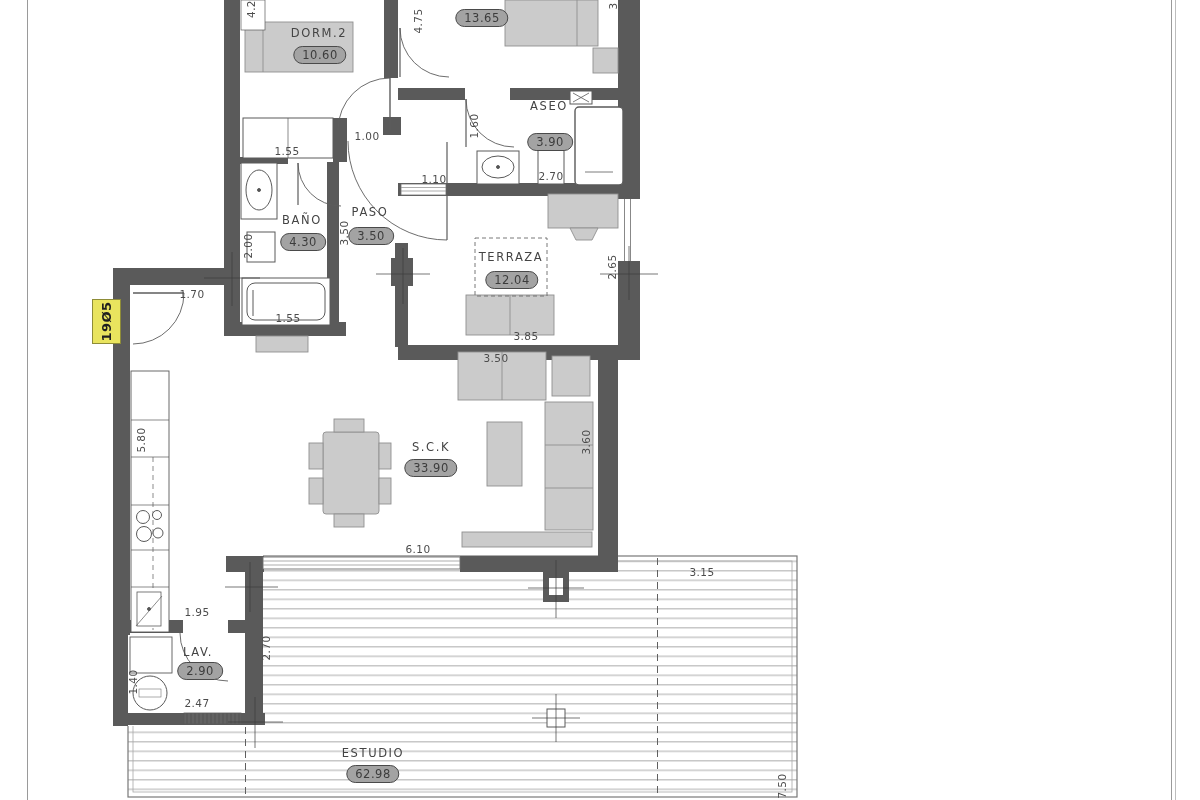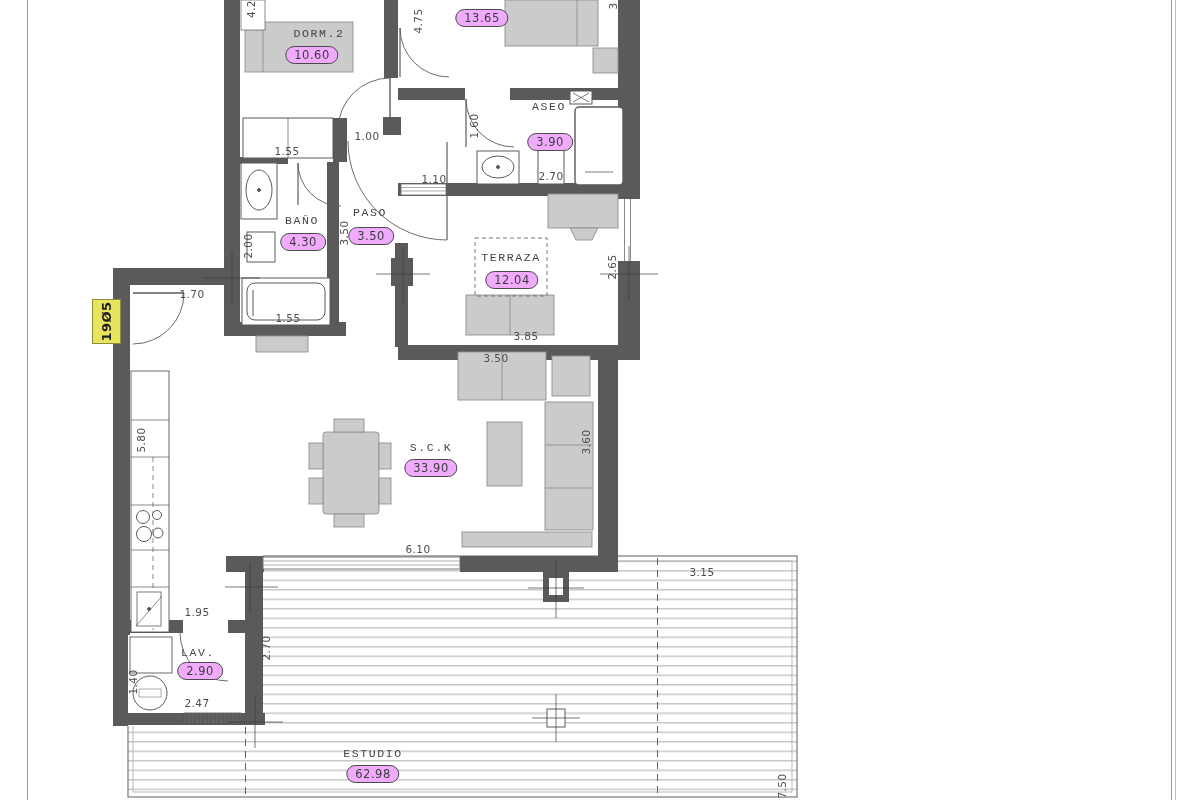--- a/index.html
+++ b/index.html
@@ -1,22 +1,22 @@
 <!DOCTYPE html>
 <html><head>
 <meta charset="utf-8">
 <style>
   html,body{margin:0;padding:0;background:#fff;}
   .canvas{position:relative;width:1200px;height:800px;background:#ffffff;overflow:hidden;
           font-family:"DejaVu Sans",sans-serif;}
   svg{position:absolute;left:0;top:0;}
   .lbl{position:absolute;transform:translate(-50%,-50%);color:#3d3d3d;white-space:nowrap;z-index:5;}
-  .room-name{font-size:11.5px;letter-spacing:1.6px;color:#444;font-family:Liberation Mono, monospace;}
+  .room-name{font-size:11.5px;letter-spacing:1.6px;color:#444;}
   .area-box{font-size:11.5px;border:1.4px solid #4a4a4a;border-radius:9px;padding:1px 8px;
-            background:#f0abfc;letter-spacing:.5px;color:#3c3c3c;}
+            background:#a3a3a3;letter-spacing:.5px;color:#3c3c3c;}
   .dim{font-size:10.5px;color:#4c4c4c;letter-spacing:.4px;}
   .rot{transform:translate(-50%,-50%) rotate(-90deg);}
   .plate{position:absolute;left:92px;top:299px;width:27px;height:43px;background:#e9e45e;
          border:1.5px solid #8e8c38;display:flex;align-items:center;justify-content:center;z-index:6;}
   .plate span{transform:rotate(-90deg);font-size:13px;font-weight:bold;color:#1f1f1f;letter-spacing:.5px;}
 </style>
 </head>
 <body>
 
 <div class="canvas">
@@ -213,21 +213,21 @@
       <line x1="225" y1="587" x2="278" y2="587"></line>
         <line x1="250" y1="562" x2="250" y2="612"></line>
     </g>
   </svg>
 
   <div class="plate">
     <span>19Ø5</span>
   </div>
 
   <div class="lbl room-name" style="left:319px;top:33px">DORM.2</div>
-  <div class="lbl area-box" style="left:312px;top:55px">10.60</div>
+  <div class="lbl area-box" style="left:320px;top:55px">10.60</div>
 
   <div class="lbl area-box" style="left:482px;top:18px">13.65</div>
   <div class="lbl room-name" style="left:549px;top:106px">ASEO</div>
   <div class="lbl area-box" style="left:550px;top:142px">3.90</div>
   <div class="lbl room-name" style="left:302px;top:220px">BAÑO</div>
   <div class="lbl area-box" style="left:303px;top:242px">4.30</div>
   <div class="lbl room-name" style="left:370px;top:212px">PASO</div>
   <div class="lbl area-box" style="left:371px;top:236px">3.50</div>
   <div class="lbl room-name" style="left:511px;top:257px">TERRAZA</div>
   <div class="lbl area-box" style="left:512px;top:280px">12.04</div>

